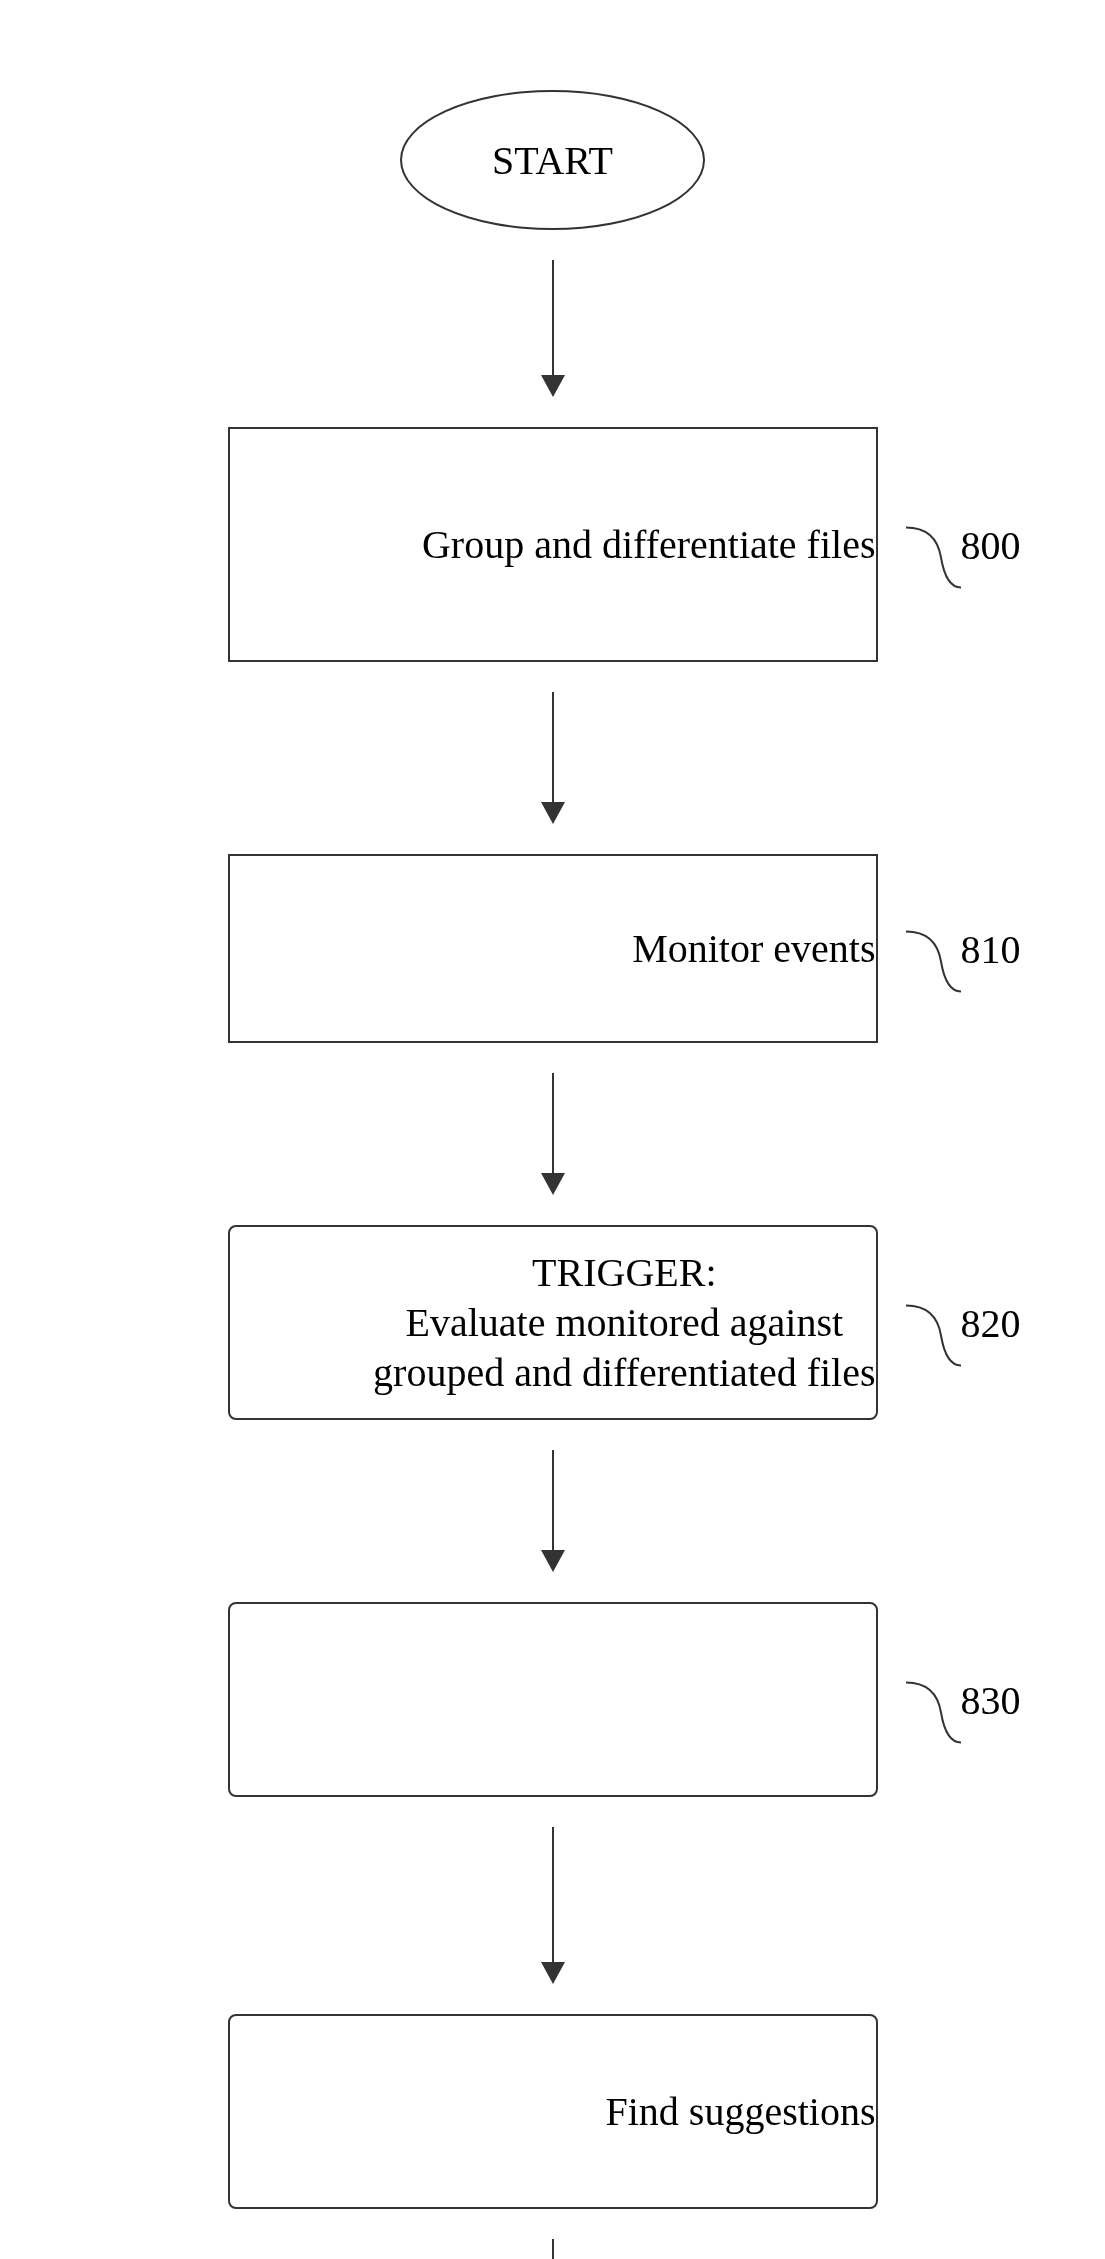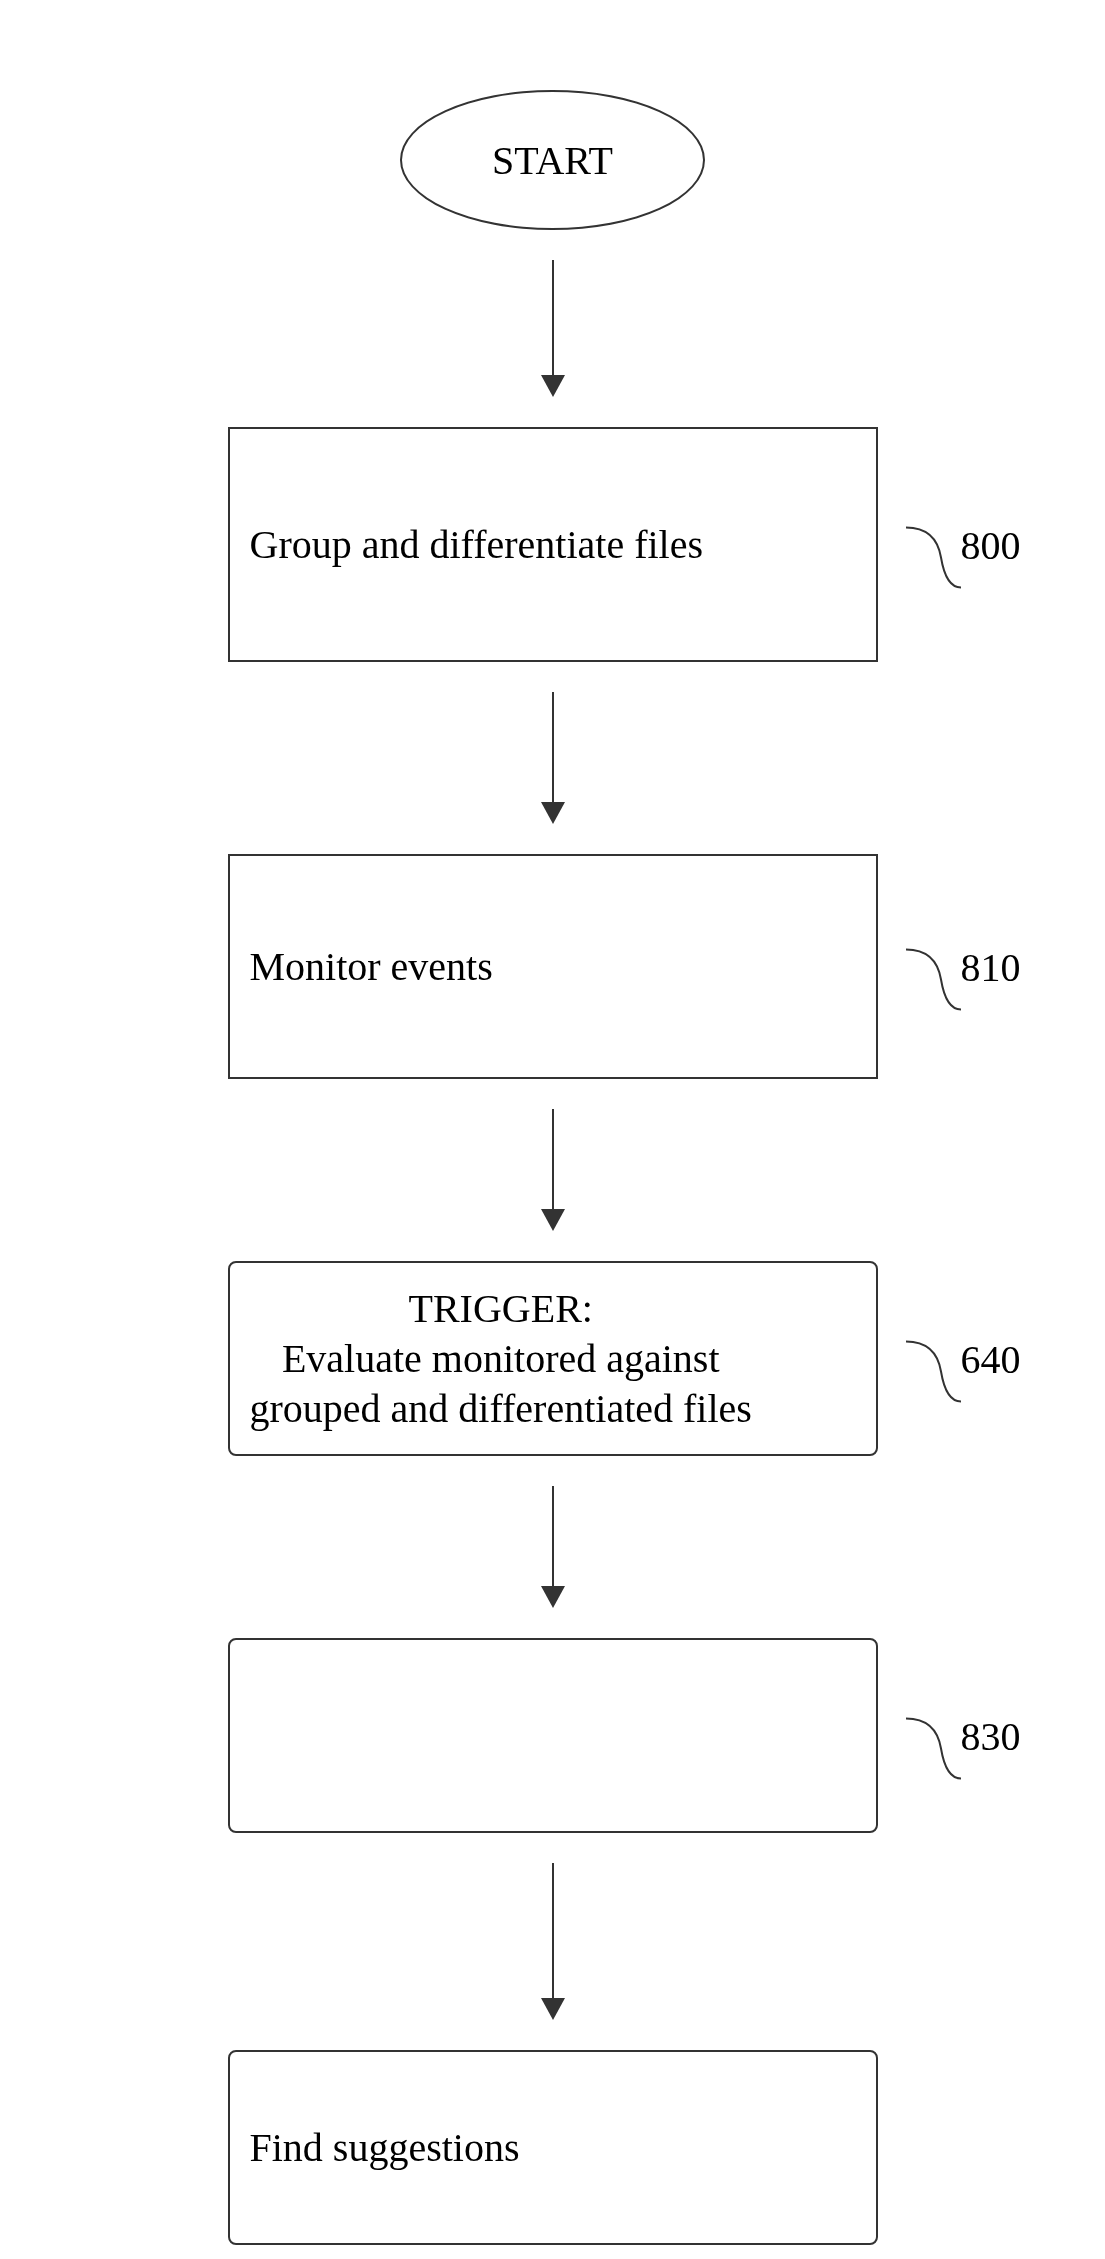--- a/index.html
+++ b/index.html
@@ -30,32 +30,31 @@
       align-items: center;
       justify-content: center;
       font-size: 40px;
       background: white;
     }
     .process {
       width: 650px;
       border: 2px solid #333;
       display: flex;
       align-items: center;
-      justify-content: flex-start;
+      justify-content: flex-end;
       text-align: center;
       font-size: 40px;
       background: white;
-      padding: 20px;
       position: relative;
     }
     .process-tall {
       height: 235px;
     }
     .process-med {
-      height: 225px;
+      height: 189px;
     }
     .process-short {
       height: 195px;
       border-radius: 8px;
     }
     .arrow-container {
       display: flex;
       flex-direction: column;
       align-items: center;
     }
@@ -136,21 +135,21 @@
   <div class="process process-short">
     <div class="multiline">
       <div>TRIGGER:</div>
       <div>Evaluate monitored against</div>
       <div>grouped and differentiated files</div>
     </div>
     <div class="label-container">
       <svg class="curve-svg" viewBox="0 0 55 105">
         <path d="M 0 35 Q 30 35 35 65 Q 40 95 55 95" stroke="#333" stroke-width="2" fill="none"></path>
       </svg>
-      <span class="label-text">640</span>
+      <span class="label-text">820</span>
     </div>
   </div>
 
   <div class="arrow-container">
     <div class="arrow-line" style="height: 100px;"></div>
     <div class="arrow-head"></div>
   </div>
 
   <div class="process process-short">
     <div class="label-container">

